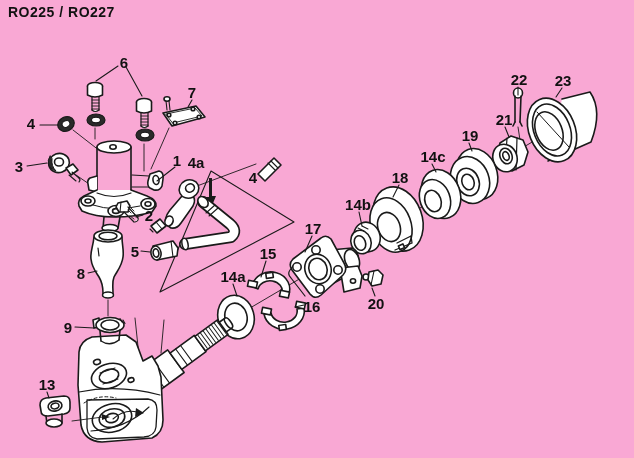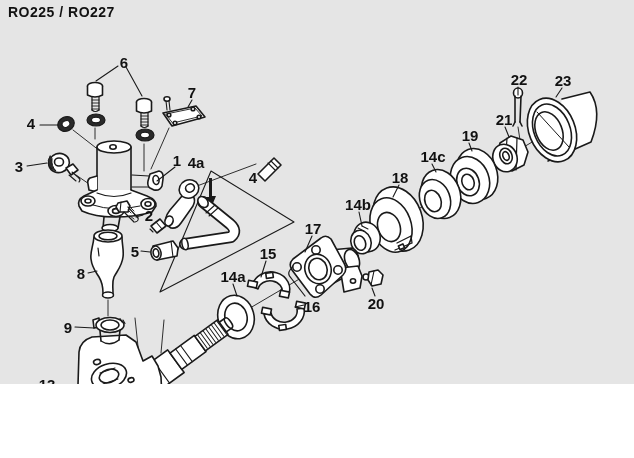--- a/index.html
+++ b/index.html
@@ -1,16 +1,16 @@
 <!DOCTYPE html>
 <html><head>
 <meta charset="utf-8">
 <style>
   html,body{margin:0;padding:0;background:#fff;}
-  .stage{position:relative;width:634px;height:384px;background:#e5e5e5;overflow:hidden;
+  .stage{position:relative;width:634px;height:458px;background:#f9a8d4;overflow:hidden;
          font-family:"Liberation Sans",sans-serif;}
   .title{position:absolute;left:8px;top:4px;font-size:14px;font-weight:bold;
          letter-spacing:.5px;color:#111;}
   svg{position:absolute;left:0;top:0;}
   svg *{vector-effect:none;}
   .lbl{font-family:"Liberation Sans",sans-serif;font-weight:bold;font-size:15px;fill:#111;}
 </style>
 </head>
 <body>
 

